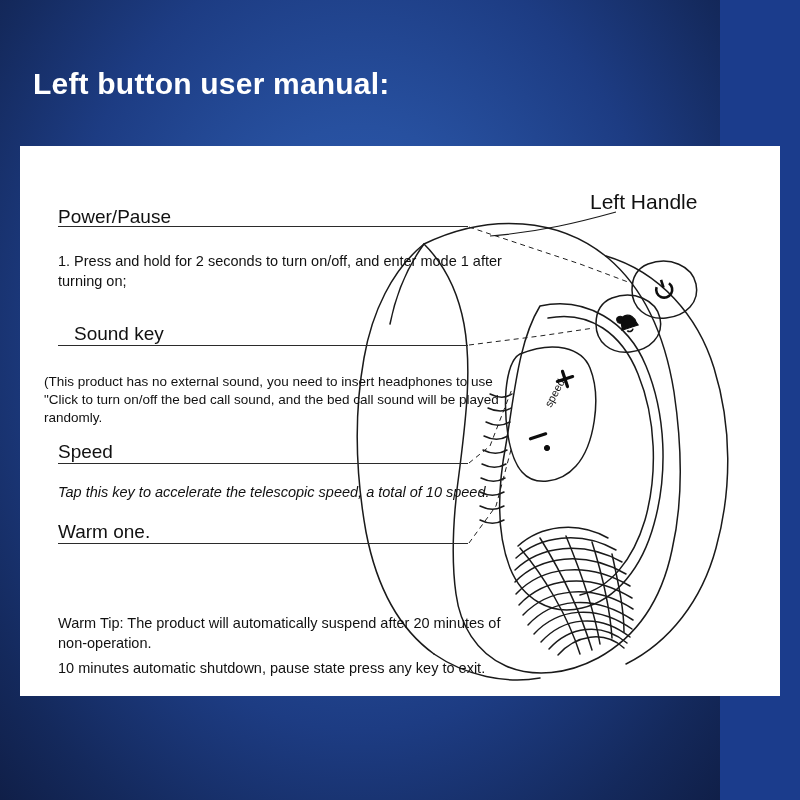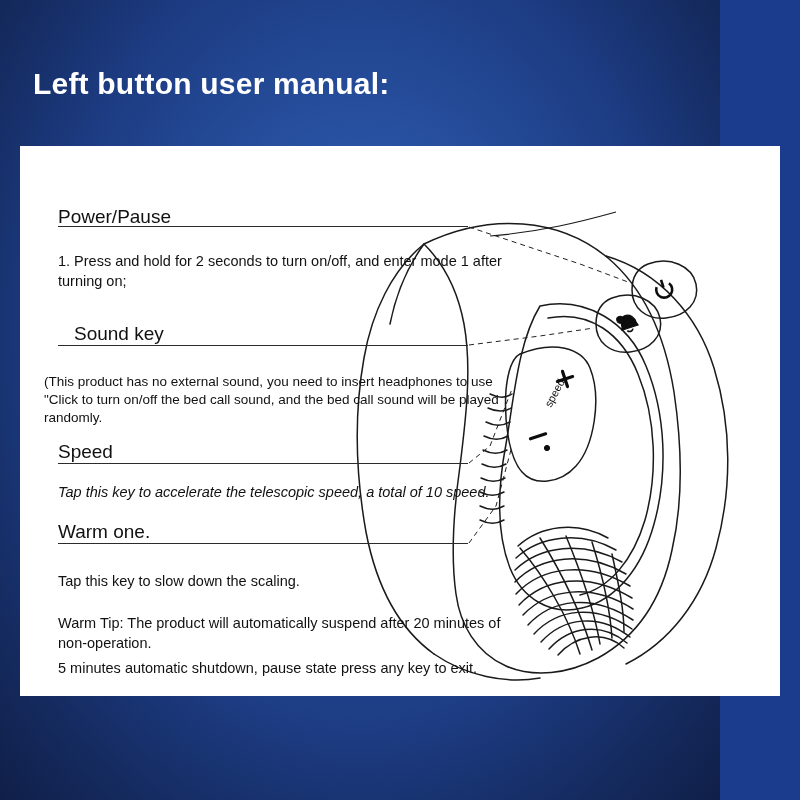--- a/index.html
+++ b/index.html
@@ -199,34 +199,34 @@
         <path d="M449 199 L520 190 L574 182"></path>
         <path d="M449 317 L470 300 L492 243"></path>
         <path d="M449 397 L476 360 L492 300"></path>
       </g>
 
       <g fill="none" stroke="#1a1a1a" stroke-width="1.2">
         <path d="M596 66 C560 76 520 86 470 90"></path>
       </g>
     </svg>
 
+    <div class="handle-label">Left Handle</div>
 
     <div class="hdr" id="h-power">Power/Pause</div>
     <div class="rule" id="r-power"></div>
     <div class="txt" id="p-power1">1. Press and hold for 2 seconds to turn on/off, and enter mode 1 after turning on;</div>
 
     <div class="hdr" id="h-sound">Sound key</div>
     <div class="rule" id="r-sound"></div>
     <div class="txt" id="p-sound">(This product has no external sound, you need to insert headphones to use "Click to turn on/off the bed call sound, and the bed call sound will be played randomly.</div>
 
     <div class="hdr" id="h-speed">Speed</div>
     <div class="rule" id="r-speed"></div>
     <div class="txt" id="p-speed">Tap this key to accelerate the telescopic speed, a total of 10 speed.</div>
 
     <div class="hdr" id="h-speed1">Warm one.</div>
     <div class="rule" id="r-speed1"></div>
-    <div class="txt" id="p-speed1">Tap this key to slow down the scaling.</div>
 
     <div class="txt" id="p-warm">Warm Tip: The product will automatically suspend after 20 minutes of non-operation.</div>
-    <div class="txt" id="p-warm2">5 minutes automatic shutdown, pause state press any key to exit.</div>
+    <div class="txt" id="p-warm2">10 minutes automatic shutdown, pause state press any key to exit.</div>
 
   </div>
 </div>
 
 </body></html>

